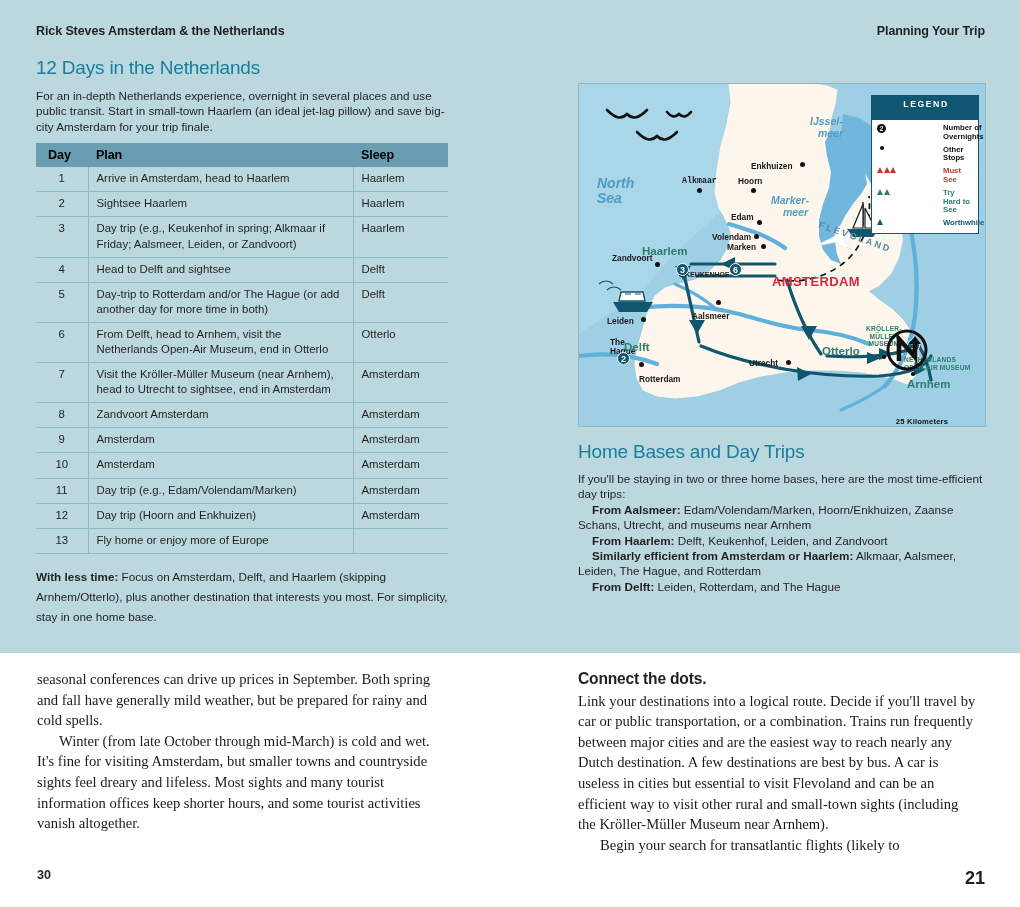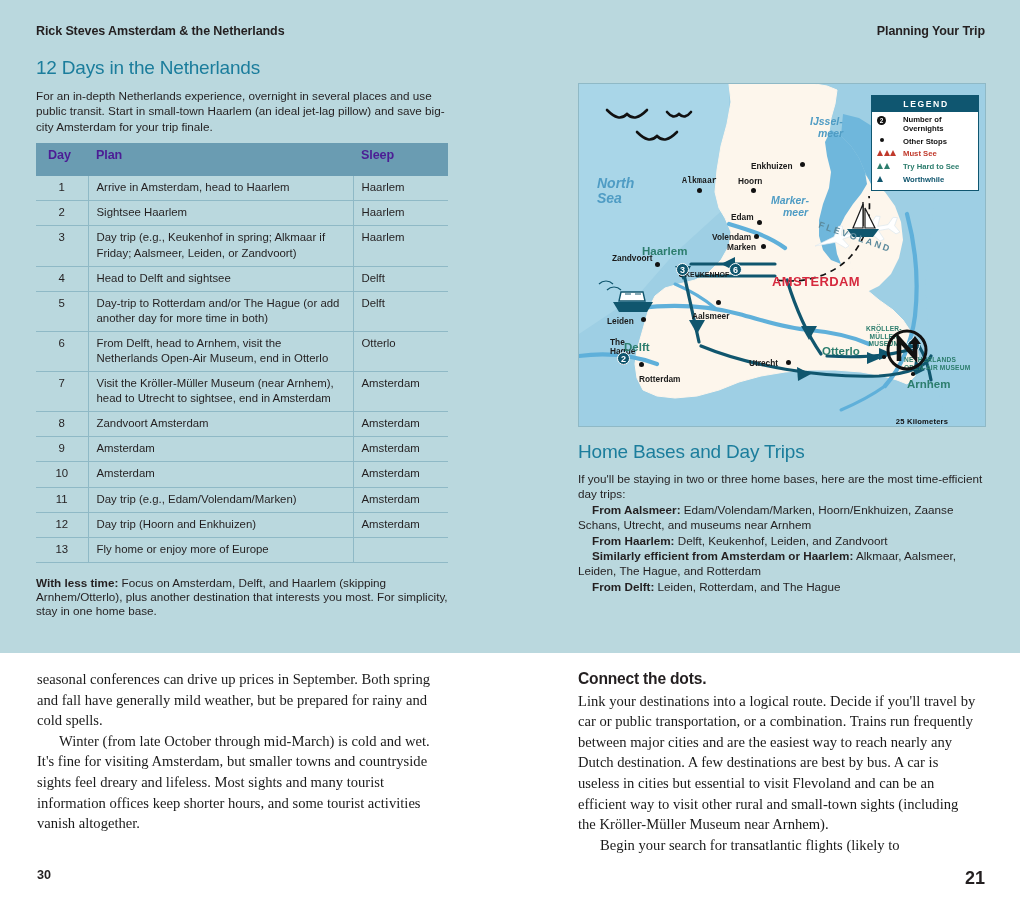--- a/index.html
+++ b/index.html
@@ -55,25 +55,25 @@
   #itin-table {
     width: 412px;
     border-collapse: collapse;
     table-layout: fixed;
   }
   #itin-table col.c-day   { width: 52px; }
   #itin-table col.c-plan  { width: 265px; }
   #itin-table col.c-sleep { width: 95px; }
   #itin-table thead th {
     background: #6a9cb2;
-    color: #4c1d95;
+    color: #000000;
     font-size: 12.6px;
     font-weight: bold;
     text-align: left;
-    padding: 5px 8px 14px 8px;
+    padding: 5px 8px 5px 8px;
     letter-spacing: -0.1px;
   }
   #itin-table thead th.th-day { text-align: left; padding-left: 12px; }
   #itin-table tbody td {
     font-size: 11.4px;
     line-height: 15.1px;
     color: #231f20;
     padding: 4px 8px 5px 8px;
     border-bottom: 1px solid #8fb9c6;
     vertical-align: top;
@@ -83,21 +83,21 @@
     text-align: center;
     border-right: 1px solid #8fb9c6;
     padding-left: 0; padding-right: 0;
   }
   #itin-table tbody td.td-sleep {
     border-left: 1px solid #8fb9c6;
   }
 
   #less-time {
     font-size: 11.7px;
-    line-height: 14px;
+    line-height: 20px;
     color: #231f20;
     margin-top: 13px;
   }
   #less-time b { font-weight: bold; }
 
   
   #right-col {
     position: absolute; left: 578px; top: 83px; width: 408px;
   }
 
@@ -162,27 +162,28 @@
   
   #legend {
     position: absolute; right: 6px; top: 11px;
     width: 108px;
     background: #ffffff;
     border: 1.4px solid #0f5670;
   }
   #legend-title {
     background: #0f5670; color: #ffffff;
     font-size: 8.6px; font-weight: bold; letter-spacing: 1.6px;
-    text-align: center; padding: 3px 0 3px 2px;
+    text-align: center; padding: 3px 0 11px 2px;
   }
   #legend-body { padding: 4px 4px 5px 5px; }
   .leg-row {
     display: flex; align-items: flex-start;
     margin-bottom: 4px; font-size: 7.7px; font-weight: bold;
     line-height: 8.8px;
+    gap: 40px;
   }
   .leg-ico {
     width: 26px; flex: 0 0 26px; text-align: left;
     padding-top: 0px;
   }
   .leg-txt { color: #111; }
   .leg-txt.red { color: #c0392b; }
   .leg-txt.grn { color: #2c7d6d; }
   .leg-txt.blu { color: #10566e; }
   .circ2 {

